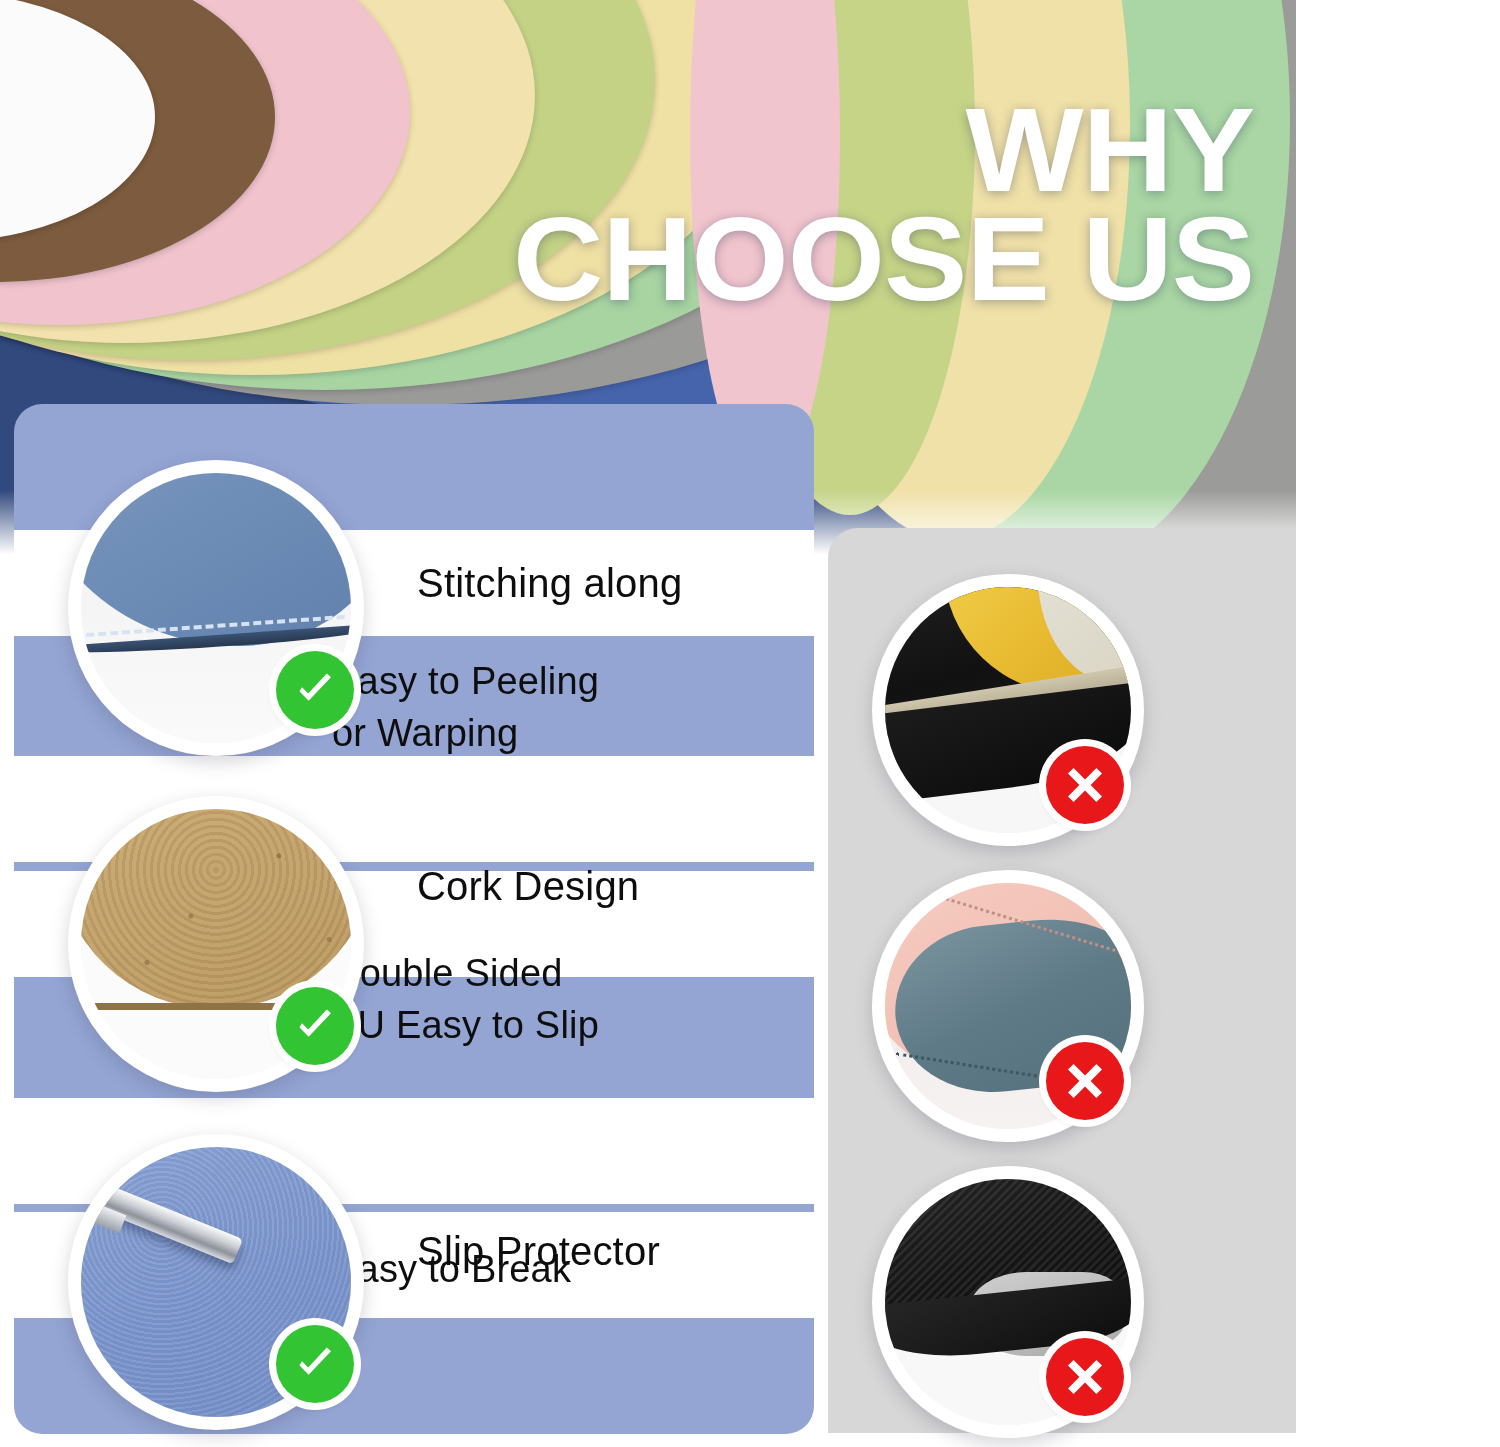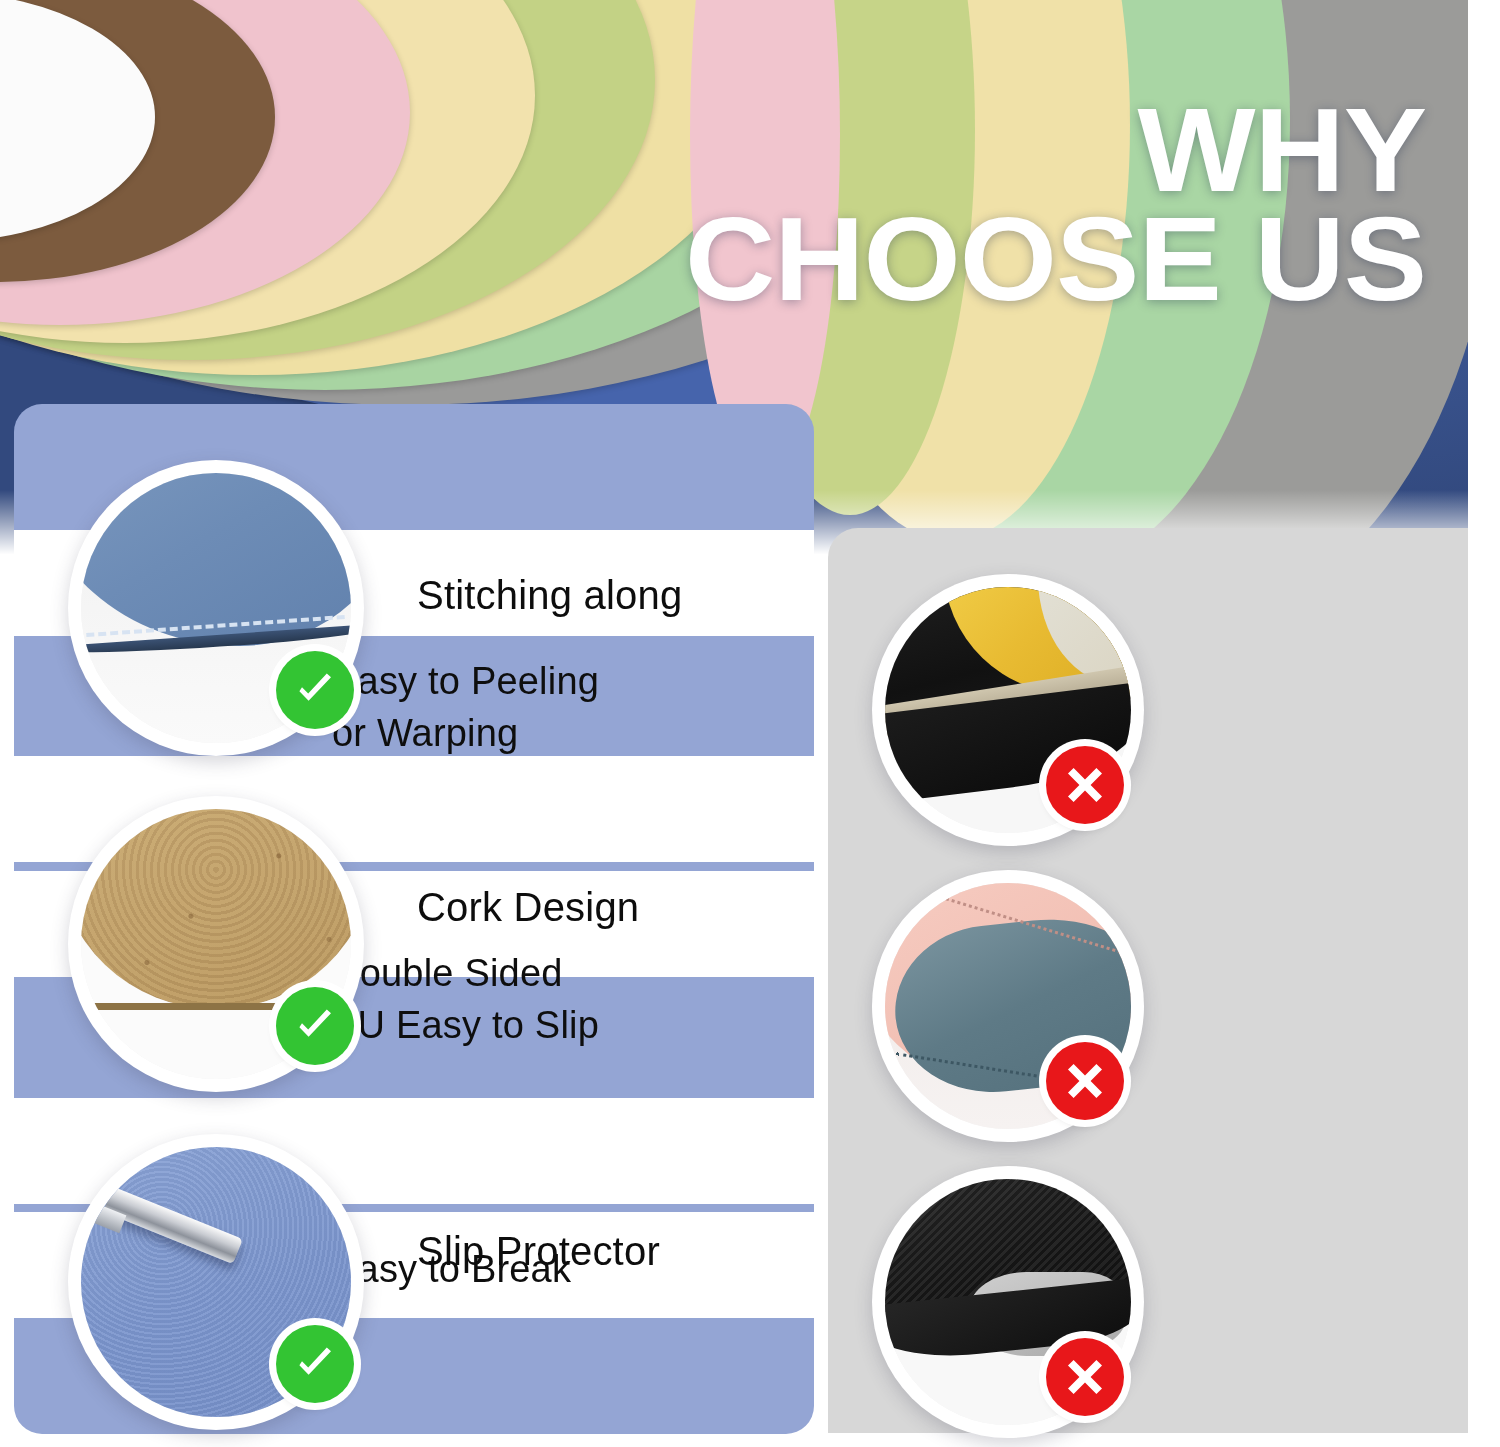--- a/index.html
+++ b/index.html
@@ -1,21 +1,21 @@
 <!DOCTYPE html>
 <html><head>
 <meta charset="utf-8">
 <style>
   * { margin:0; padding:0; box-sizing:border-box; }
   html,body { background:#ffffff; }
   body { font-family:"Liberation Sans", sans-serif; }
 
   .poster {
     position:relative;
-    width:1468px; height:1447px;
+    width:1296px; height:1447px;
     overflow:hidden;
     background:#ffffff;
   }
 
   
   .hero {
     position:absolute; left:0; top:0; width:1500px; height:560px;
     background:#3f5fa8;
     overflow:hidden;
   }
@@ -335,24 +335,24 @@
   <div class="panel-cons"></div>
 
   <div class="panel-pros">
     <div class="stripe s0"></div>
     <div class="stripe s1"></div>
     <div class="stripe s2"></div>
     <div class="stripe s3"></div>
     <div class="stripe s4"></div>
   </div>
 
-  <div class="pros-text" style="top:568px;">
+  <div class="pros-text" style="top:556px;">
     <div>Stitching along</div>
   </div>
-  <div class="pros-text" style="top:880px;">
+  <div class="pros-text" style="top:859px;">
     <div>Cork Design</div>
   </div>
   <div class="pros-text" style="top:1224px;">
     <div>Slip Protector</div>
   </div>
 
   <div class="cons-text" style="top:655px;">
     <div>Easy to Peeling</div>
     <div>or Warping</div>
   </div>

